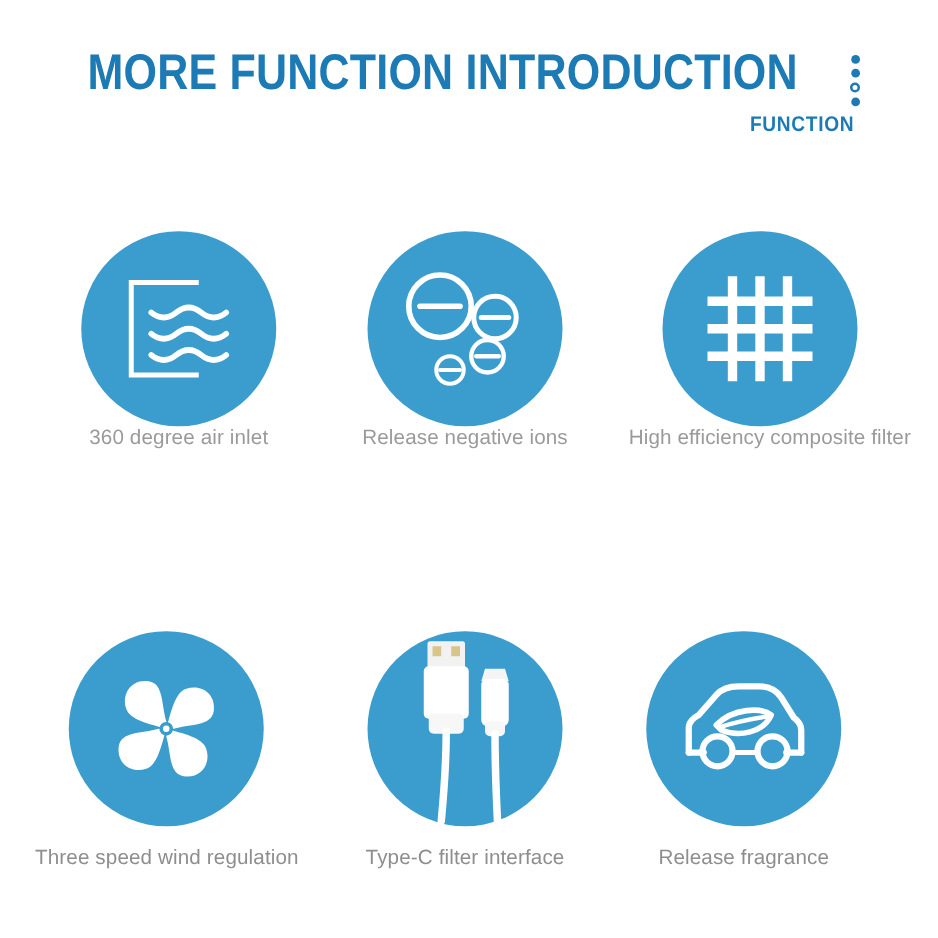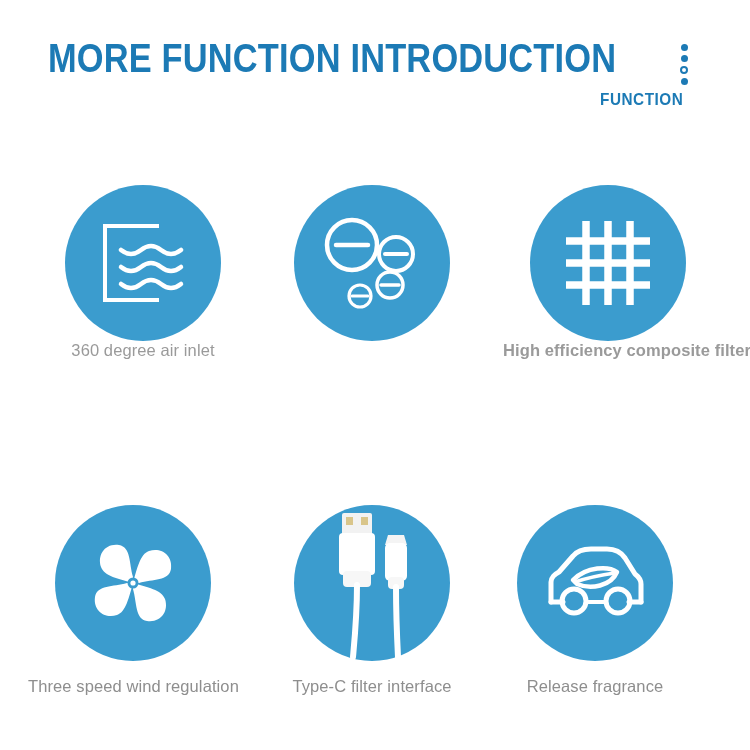--- a/index.html
+++ b/index.html
@@ -18,21 +18,21 @@
   
   .header {
     position: absolute;
     left: 0;
     top: 0;
     width: 750px;
     height: 130px;
   }
   .title-row {
     position: absolute;
-    left: 48px;
+    left: 70px;
     top: 38px;
     display: flex;
     align-items: flex-end;
   }
   .main-title {
     font-family: "Liberation Sans Narrow", "Liberation Sans", sans-serif;
     font-size: 40px;
     line-height: 40px;
     font-weight: bold;
     color: #1C7AB5;
@@ -99,21 +99,21 @@
   }
   .feature.row2 .caption {
     color: #8e8e8e;
     margin-top: 16px;
     text-align: center;
   }
 
   
   #f1 { left: 38px;  top: 185px; }
   #f2 { left: 267px; top: 185px; }
-  #f3 { left: 503px; top: 185px; font-weight: bold; }
+  #f3 { left: 503px; top: 185px; }
   
   #f4 { left: 28px;  top: 505px; }
   #f5 { left: 267px; top: 505px; }
   #f6 { left: 490px; top: 505px; }
 
   #f3 .caption { margin-left: 0; }
 
   .icon-svg {
     position: absolute;
     left: 50%;
@@ -157,20 +157,21 @@
       <circle cx="32" cy="32" r="25" fill="none" stroke="#ffffff" stroke-width="4.5"></circle>
       <line x1="16" y1="32" x2="48" y2="32" stroke="#ffffff" stroke-width="4.5" stroke-linecap="round"></line>
       <circle cx="76" cy="41" r="17" fill="none" stroke="#ffffff" stroke-width="4"></circle>
       <line x1="65" y1="41" x2="87" y2="41" stroke="#ffffff" stroke-width="4" stroke-linecap="round"></line>
       <circle cx="70" cy="72" r="13" fill="none" stroke="#ffffff" stroke-width="3.5"></circle>
       <line x1="61" y1="72" x2="79" y2="72" stroke="#ffffff" stroke-width="3.5" stroke-linecap="round"></line>
       <circle cx="40" cy="83" r="11" fill="none" stroke="#ffffff" stroke-width="3.2"></circle>
       <line x1="32" y1="83" x2="48" y2="83" stroke="#ffffff" stroke-width="3.2" stroke-linecap="round"></line>
     </svg>
   </div>
+  <div class="caption">Release negative ions</div>
 </div>
 
 <div class="feature row1" id="f3">
   <div class="circle">
     <svg class="icon-svg" width="92" height="92" viewBox="0 0 92 92">
       <g stroke="#ffffff" stroke-width="7.5" stroke-linecap="butt">
         <line x1="24" y1="4" x2="24" y2="88"></line>
         <line x1="46" y1="4" x2="46" y2="88"></line>
         <line x1="68" y1="4" x2="68" y2="88"></line>
         <line x1="4" y1="24" x2="88" y2="24"></line>

